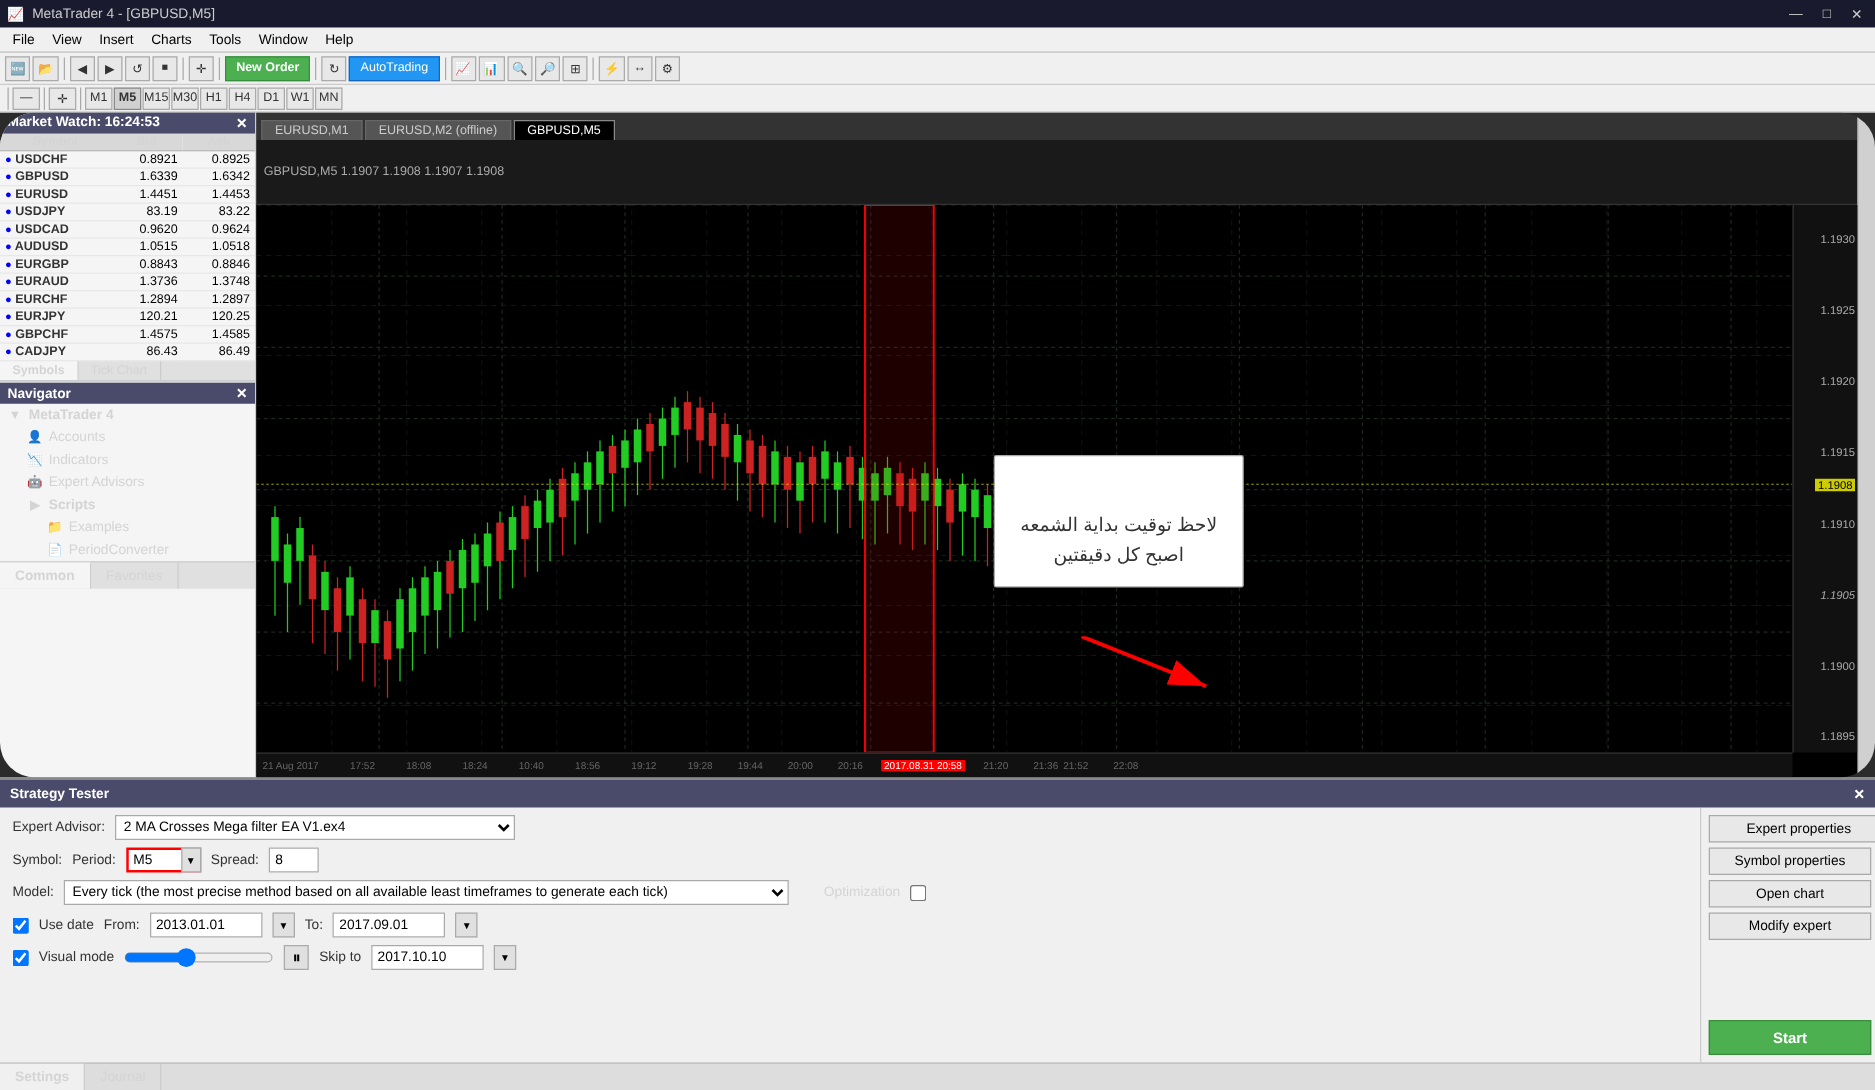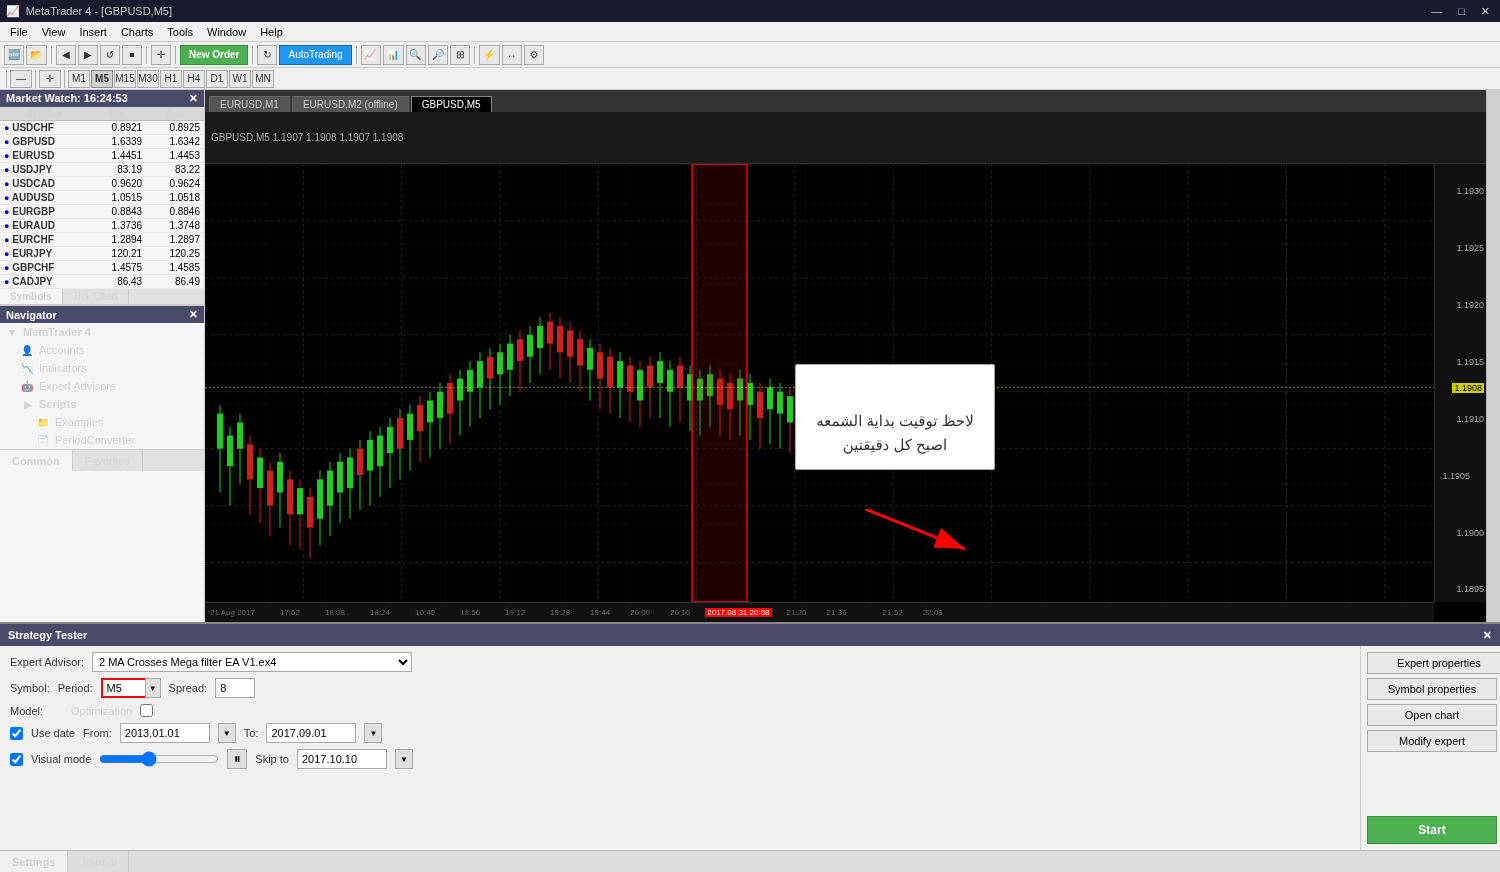--- a/index.html
+++ b/index.html
@@ -155,21 +155,21 @@
   <div class="tf-btn">M15</div>
   <div class="tf-btn">M30</div>
   <div class="tf-btn">H1</div>
   <div class="tf-btn">H4</div>
   <div class="tf-btn">D1</div>
   <div class="tf-btn">W1</div>
   <div class="tf-btn">MN</div>
 </div>
 
 <div style="display:flex; flex-direction:column; height: calc(872px - 22px - 20px - 26px - 22px);">
-  <div style="display:flex; flex:1; overflow:hidden;">
+  <div style="display:flex; flex:1; overflow:hidden;border-radius:28px;">
 
     <div id="left-panel">
 
       <div id="market-watch">
         <div id="mw-header">
           <span>Market Watch: 16:24:53</span>
           <span>✕</span>
         </div>
         <table id="mw-table">
           <thead>
@@ -475,42 +475,42 @@
         </svg>
 
         <div style="position:absolute;top:0;right:0;width:52px;height:calc(100% - 20px);background:#111;border-left:1px solid #333;">
           <div style="position:relative;height:100%;">
             <span style="position:absolute;top:5%;right:2px;font-size:9px;color:#aaa;">1.1930</span>
             <span style="position:absolute;top:18%;right:2px;font-size:9px;color:#aaa;">1.1925</span>
             <span style="position:absolute;top:31%;right:2px;font-size:9px;color:#aaa;">1.1920</span>
             <span style="position:absolute;top:44%;right:2px;font-size:9px;color:#aaa;">1.1915</span>
             <span style="position:absolute;top:50%;right:2px;font-size:9px;color:#000;background:#cccc00;padding:0 2px;">1.1908</span>
             <span style="position:absolute;top:57%;right:2px;font-size:9px;color:#aaa;">1.1910</span>
-            <span style="position:absolute;top:70%;right:16px;font-size:9px;color:#aaa;">1.1905</span>
+            <span style="position:absolute;top:70%;right:2px;font-size:9px;color:#aaa;font-style:italic;">1.1905</span>
             <span style="position:absolute;top:83%;right:2px;font-size:9px;color:#aaa;">1.1900</span>
             <span style="position:absolute;top:96%;right:2px;font-size:9px;color:#aaa;">1.1895</span>
           </div>
         </div>
 
         <div style="position:absolute;bottom:0;left:0;right:52px;height:20px;background:#111;border-top:1px solid #333;display:flex;align-items:center;overflow:hidden;">
           <span style="font-size:8px;color:#666;white-space:nowrap;margin-left:5px;">21 Aug 2017</span>
           <span style="font-size:8px;color:#666;white-space:nowrap;margin-left:25px;">17:52</span>
           <span style="font-size:8px;color:#666;white-space:nowrap;margin-left:25px;">18:08</span>
           <span style="font-size:8px;color:#666;white-space:nowrap;margin-left:25px;">18:24</span>
           <span style="font-size:8px;color:#666;white-space:nowrap;margin-left:25px;">10:40</span>
           <span style="font-size:8px;color:#666;white-space:nowrap;margin-left:25px;">18:56</span>
           <span style="font-size:8px;color:#666;white-space:nowrap;margin-left:25px;">19:12</span>
           <span style="font-size:8px;color:#666;white-space:nowrap;margin-left:25px;">19:28</span>
           <span style="font-size:8px;color:#666;white-space:nowrap;margin-left:20px;">19:44</span>
           <span style="font-size:8px;color:#666;white-space:nowrap;margin-left:20px;">20:00</span>
           <span style="font-size:8px;color:#666;white-space:nowrap;margin-left:20px;">20:16</span>
           <span style="font-size:8px;color:#fff;background:red;white-space:nowrap;margin-left:15px;padding:0 2px;">2017.08.31 20:58</span>
           <span style="font-size:8px;color:#666;white-space:nowrap;margin-left:15px;">21:20</span>
           <span style="font-size:8px;color:#666;white-space:nowrap;margin-left:20px;">21:36</span>
-          <span style="font-size:8px;color:#666;white-space:nowrap;margin-left:36px;text-align:right;">21:52</span>
+          <span style="font-size:8px;color:#666;white-space:nowrap;margin-left:4px;text-align:right;">21:52</span>
           <span style="font-size:8px;color:#666;white-space:nowrap;margin-left:20px;">22:08</span>
         </div>
 
         <div id="annotation" style="position:absolute;top:200px;left:590px;background:white;border:1px solid #aaa;padding:12px 16px;border-radius:2px;text-align:center;direction:rtl;z-index:10;min-width:170px;">
           <div style="font-size:15px;color:#333;line-height:1.6;margin-top:32px;">لاحظ توقيت بداية الشمعه</div>
           <div style="font-size:15px;color:#333;line-height:1.6;">اصبح كل دقيقتين</div>
         </div>
 
         <div style="position:absolute;top:345px;left:660px;z-index:9;">
           <svg width="120" height="50">
@@ -555,20 +555,23 @@
           <div style="position:relative;display:flex;align-items:center;">
             <input class="st-input" style="width: 60px; border: 2px solid red;" value="M5">
             <button style="position:absolute;right:0;top:0;height:20px;width:16px;background:#e0e0e0;border:1px solid #aaa;cursor:pointer;font-size:8px;">▼</button>
           </div>
           <span class="st-label">Spread:</span>
           <input class="st-input" style="width: 40px;" value="8">
         </div>
 
         <div style="display:flex;align-items:center;gap:8px;margin-bottom:6px;">
           <span class="st-label">Model:</span>
+          <select class="st-select" style="width:580px;font-size:11px;height:20px;">
+            <option>Every tick (the most precise method based on all available least timeframes to generate each tick)</option>
+          </select>
           <span style="margin-left:20px;">Optimization</span>
           <input type="checkbox" style="">
         </div>
 
         <div style="display:flex;align-items:center;gap:8px;margin-bottom:6px;">
           <input type="checkbox" checked="" style="">
           <span class="st-label">Use date</span>
           <span class="st-label">From:</span>
           <input class="st-input" style="width: 90px;" value="2013.01.01">
           <button style="height:20px;width:18px;background:#e0e0e0;border:1px solid #aaa;cursor:pointer;font-size:8px;">▼</button>

